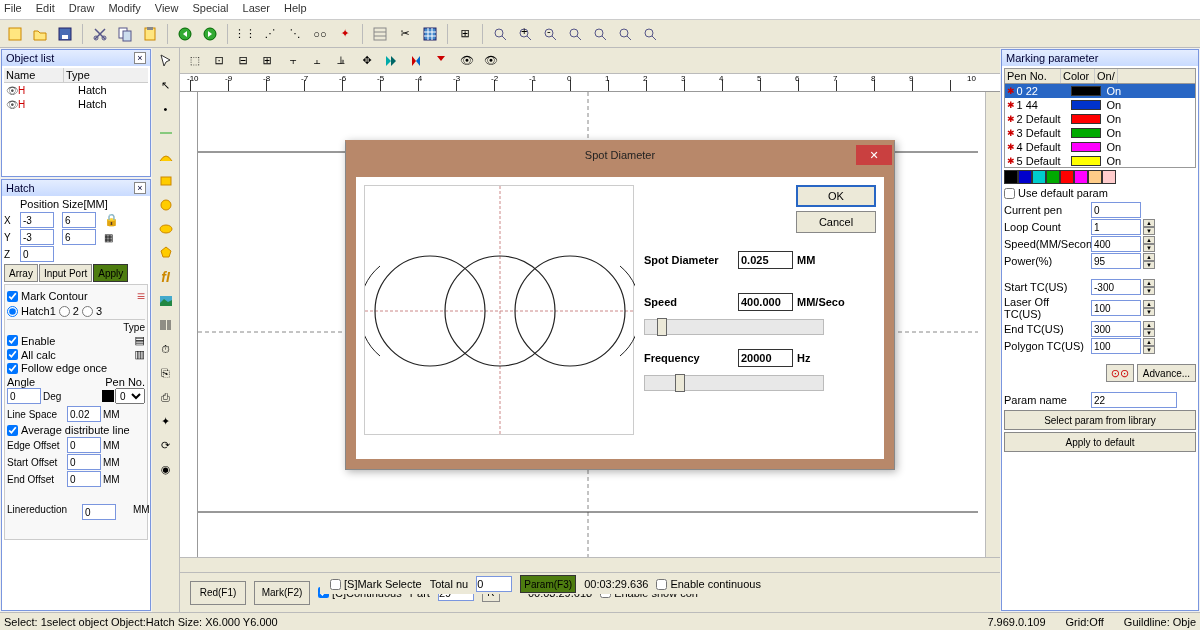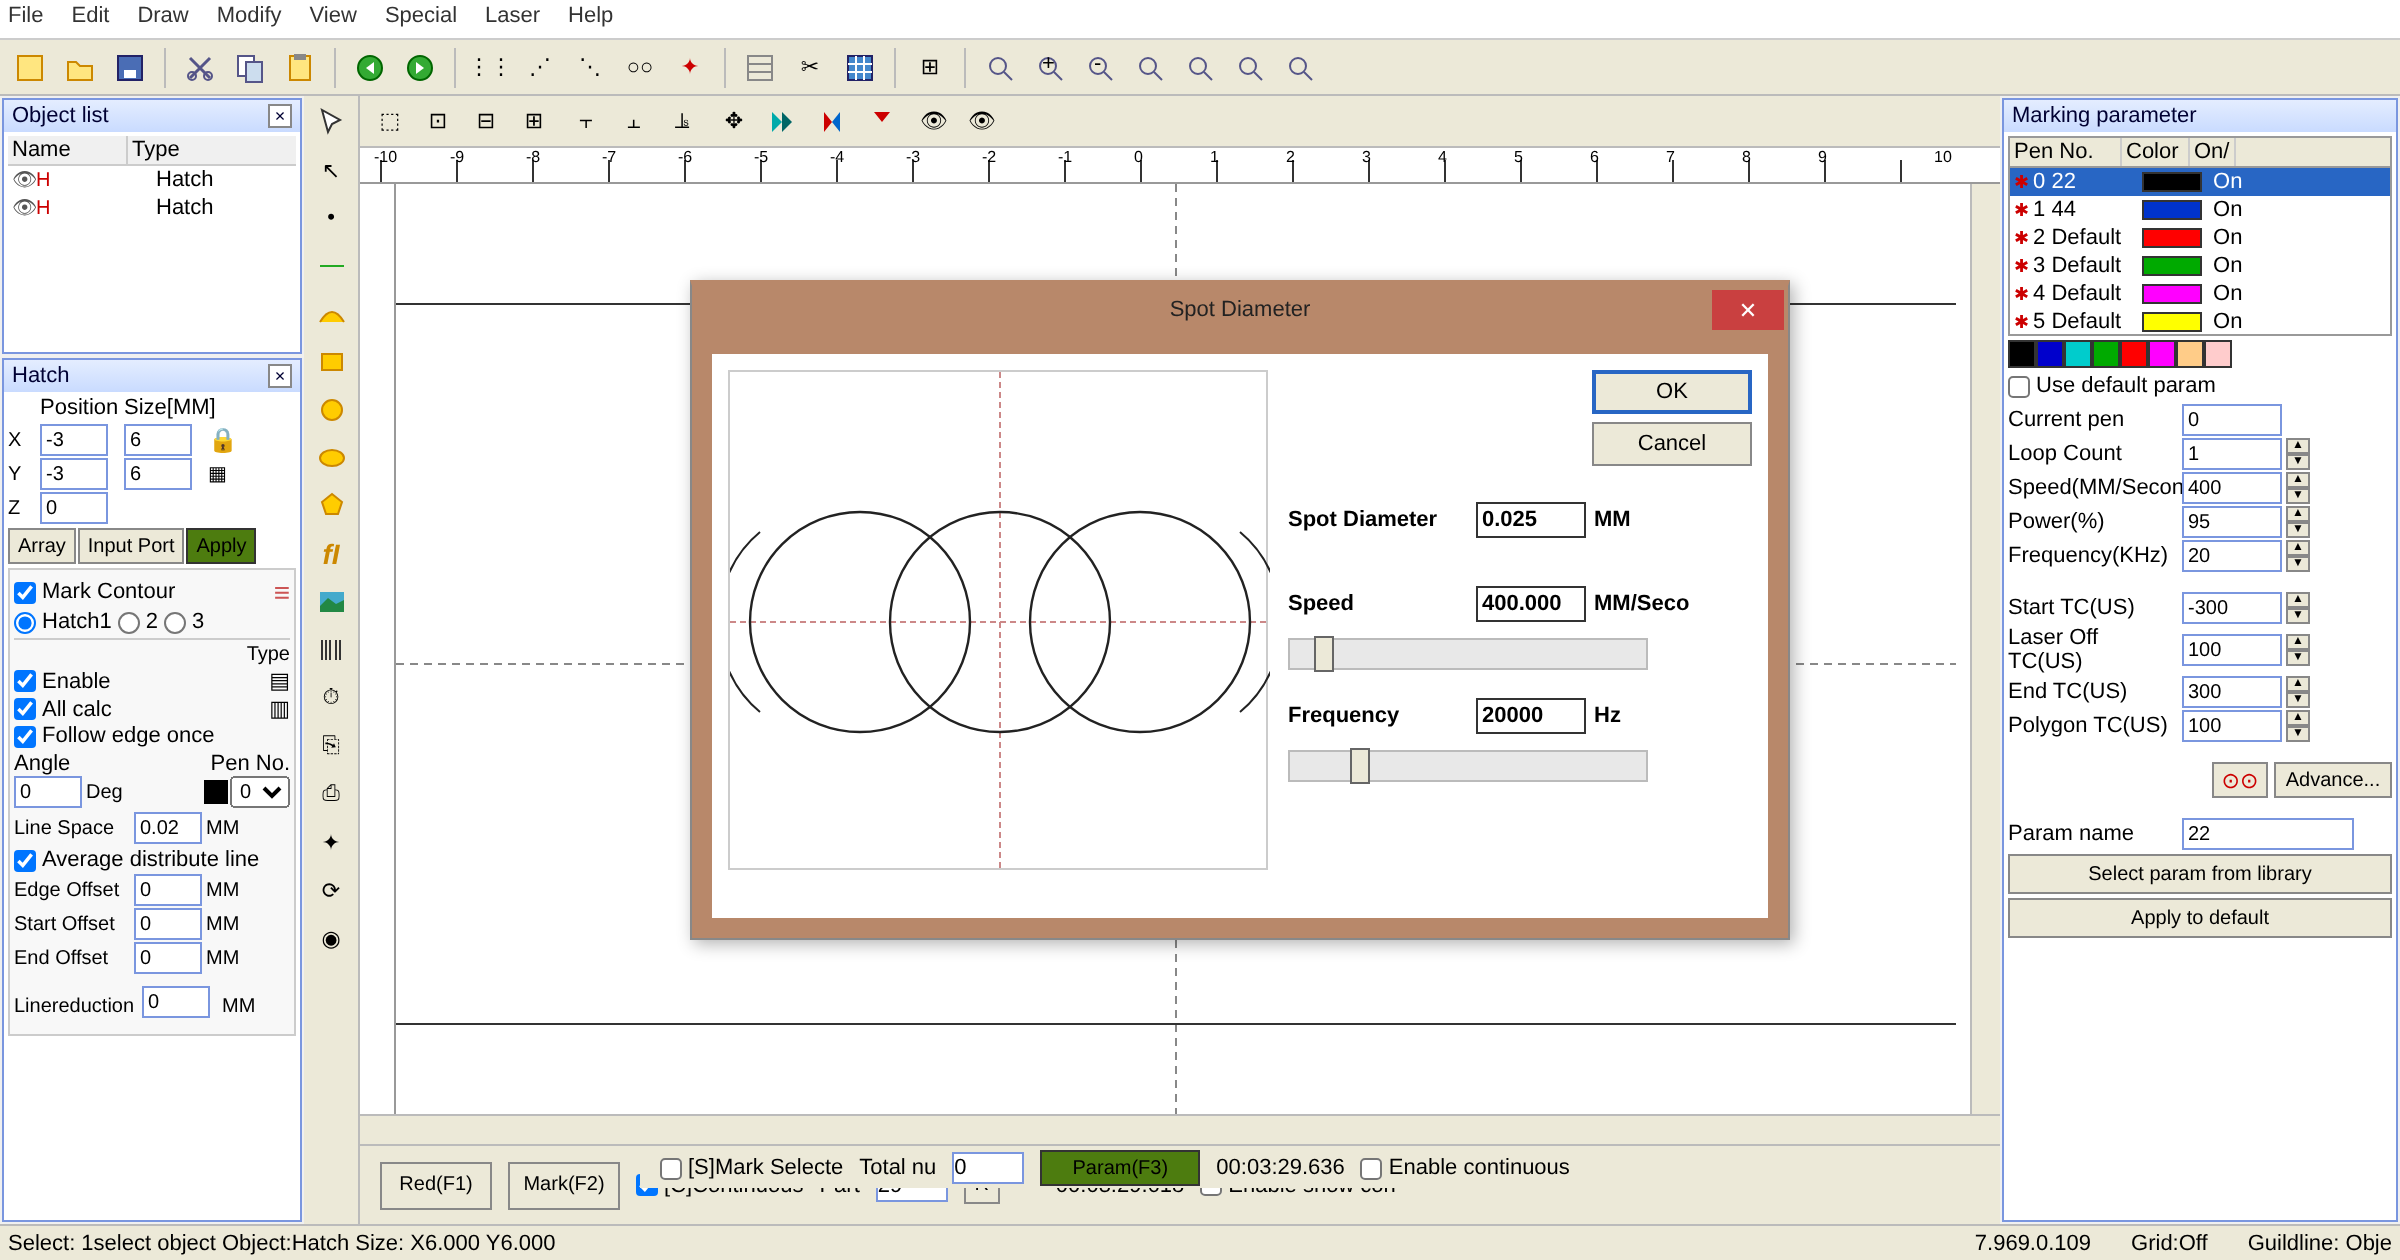--- a/index.html
+++ b/index.html
@@ -332,21 +332,21 @@
           <div style="display:flex; gap:2px; align-items:center; margin:1px 0">
               <span style="font-size:10px;width:58px">Start Offset</span>
               <input type="text" value="0" style="">
               <span style="font-size:10px">MM</span>
             </div>
           <div style="display:flex; gap:2px; align-items:center; margin:1px 0">
               <span style="font-size:10px;width:58px">End Offset</span>
               <input type="text" value="0" style="">
               <span style="font-size:10px">MM</span>
             </div>
-          <div style="display:flex; gap:6px; align-items:flex-end; margin:6px 0">
+          <div style="display:flex; gap:17px; align-items:flex-start; margin:17px 0">
               <span style="font-size:10px;width:58px">Linereduction</span>
               <input type="text" value="0" style="">
               <span style="font-size:10px">MM</span>
             </div>
         </div>
       </div>
     </div>
   </div>
 
   <div class="mid-col">
@@ -516,21 +516,21 @@
             <span>Enable show con</span>
           </div>
       </div>
       <div style="height:20px;background:#ece9d8;display:flex;align-items:center;padding:0 10px;gap:8px;font-size:10px;margin-top:-20px;position:relative;top:-18px;left:140px;width:640px">
         <div class="cb">
             <input type="checkbox" style="">
             <span>[S]Mark Selecte</span>
           </div>
         <span>Total nu</span>
         <input type="text" style="width: 36px; height: 16px; border: 1px solid rgb(122, 150, 223);" value="0">
-        <button class="btn sel" style="width:80px">Param(F3)</button>
+        <button class="btn sel" style="width:56px">Param(F3)</button>
         <span>00:03:29.636</span>
         <div class="cb">
             <input type="checkbox" style="">
             <span>Enable continuous</span>
           </div>
       </div>
     </div>
   </div>
 
   <div class="right-col">
@@ -616,28 +616,20 @@
               <span class="pl">Speed(MM/Second</span>
               <input type="text" value="400" style="">
               <div class="spinner">
                 <div>▲</div>
                 <div>▼</div>
               </div>
             </div>
             <div class="param-row">
               <span class="pl">Power(%)</span>
               <input type="text" value="95" style="">
-              <div class="spinner">
-                <div>▲</div>
-                <div>▼</div>
-              </div>
-            </div>
-            <div class="param-row">
-              <span class="pl">Frequency(KHz)</span>
-              <input type="text" value="20" style="">
               <div class="spinner">
                 <div>▲</div>
                 <div>▼</div>
               </div>
             </div>
           </div>
         <div style="height:8px"></div>
         <div id="params2">
             <div class="param-row">
               <span class="pl">Start TC(US)</span>

